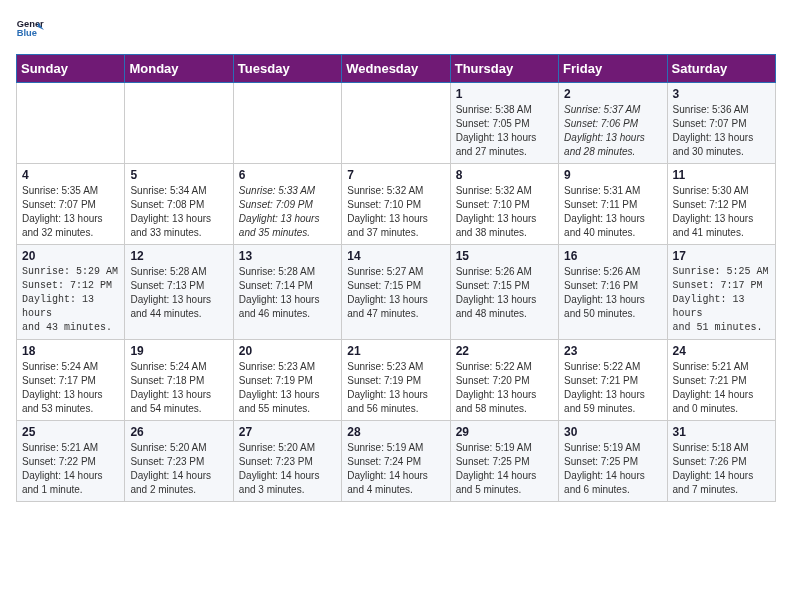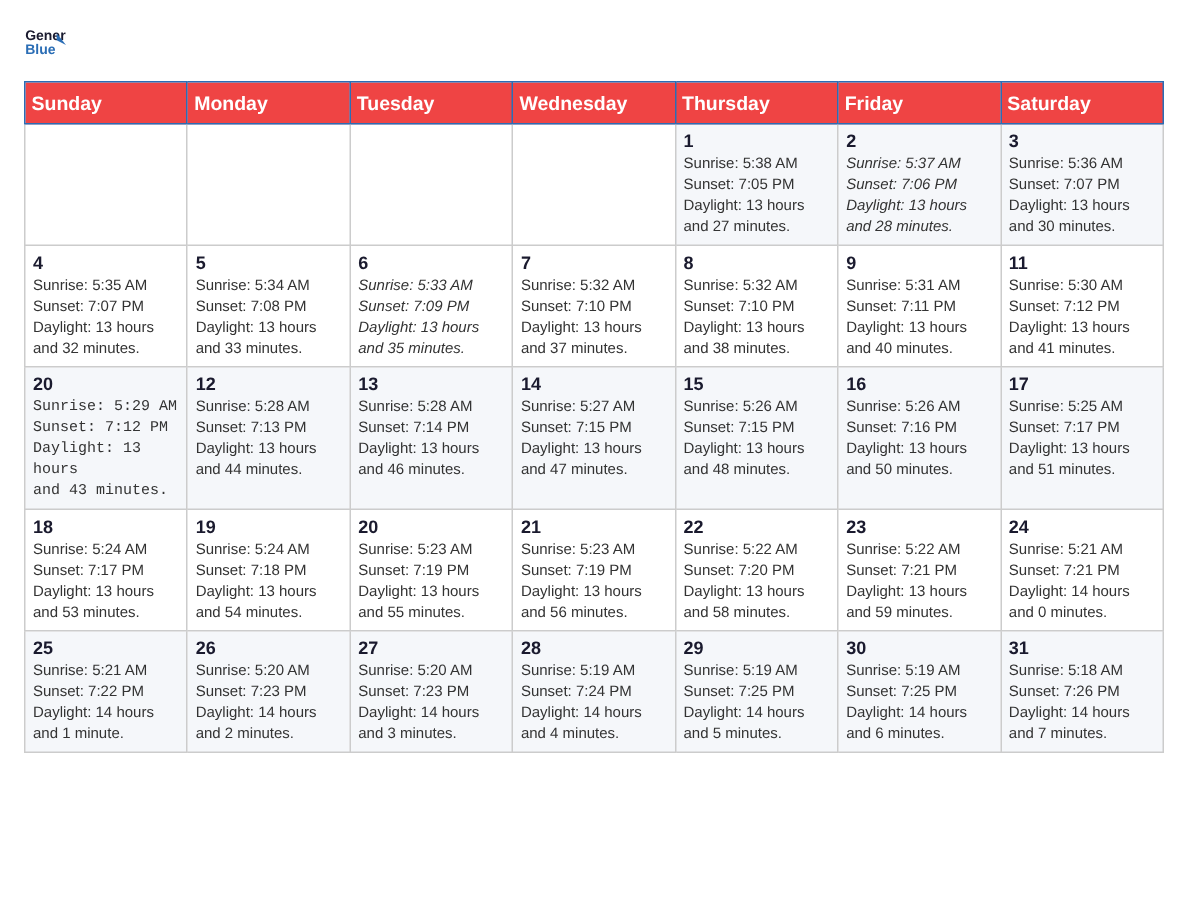--- a/index.html
+++ b/index.html
@@ -36,21 +36,21 @@
     .location {
       font-size: 14px;
       color: #444;
     }
     .calendar {
       width: 100%;
       border-collapse: collapse;
       border: 1px solid #ccc;
     }
     .calendar th {
-      background-color: #ef4444;
+      background-color: #701a75;
       color: #fff;
       font-size: 13px;
       font-weight: bold;
       padding: 6px 4px;
       text-align: left;
       border: 1px solid #2a6db5;
     }
     .calendar td {
       vertical-align: top;
       padding: 4px 5px;
@@ -228,21 +228,21 @@
         </td>
         <td>
           <div class="day-num">16</div>
           <div class="day-info" style="white-space: pre-line;">Sunrise: 5:26 AM
 Sunset: 7:16 PM
 Daylight: 13 hours
 and 50 minutes.</div>
         </td>
         <td>
           <div class="day-num">17</div>
-          <div class="day-info" style="white-space: pre-line;">Sunrise: 5:25 AM
+          <div class="day-info" style="white-space: pre-line; font-family: Liberation Mono, monospace;">Sunrise: 5:25 AM
 Sunset: 7:17 PM
 Daylight: 13 hours
 and 51 minutes.</div>
         </td>
       </tr>
       <tr>
         <td>
           <div class="day-num">18</div>
           <div class="day-info" style="white-space: pre-line;">Sunrise: 5:24 AM
 Sunset: 7:17 PM

